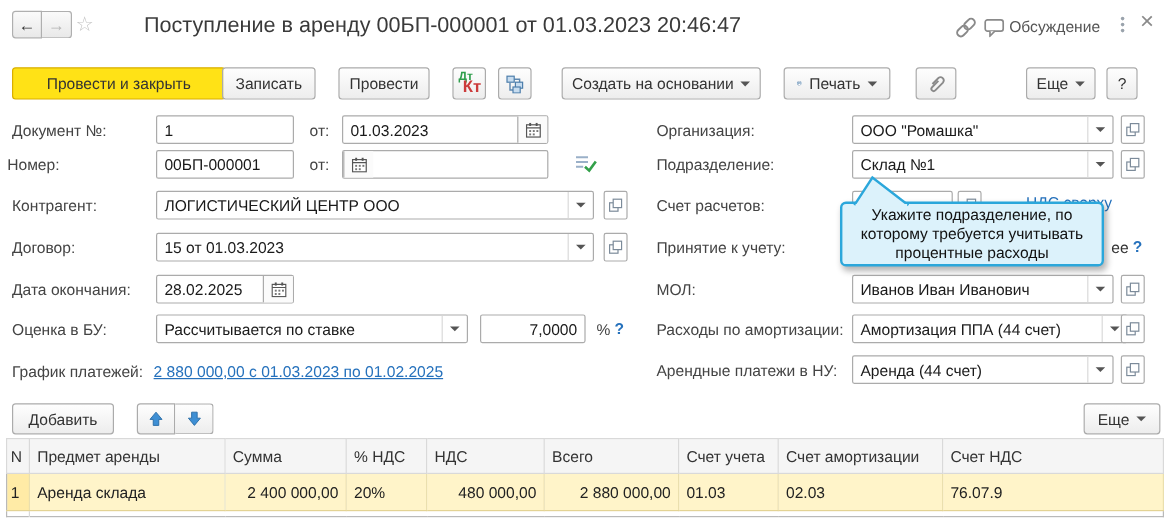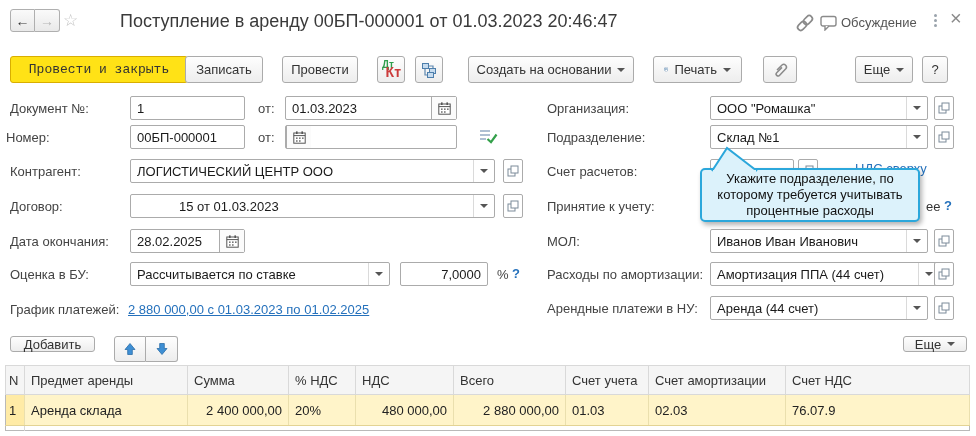--- a/index.html
+++ b/index.html
@@ -41,21 +41,21 @@
            display:flex;align-items:center;justify-content:center;box-sizing:border-box;}
   .lnk{position:absolute;color:#2571BC;white-space:nowrap;}
   .lnk.u{text-decoration:underline;}
   .help{position:absolute;color:#2571BC;font-weight:bold;}
   
   .tip{position:absolute;left:700px;top:168px;width:220px;height:54px;background:#DCF2FB;border:2px solid #2BA7DB;
        border-radius:5px;box-shadow:2px 3px 5px rgba(0,0,0,.3);box-sizing:border-box;z-index:10;
        display:flex;align-items:center;justify-content:center;text-align:center;color:#111;padding:2px 8px;line-height:1.25;}
   .tip-arrow{position:absolute;left:706px;top:146px;z-index:11;}
   
-  .gbtn{top:336px;height:16px;}
+  .gbtn{top:336px;height:26px;}
   .btn.gbtn{position:absolute;}
   .arrgrp{position:absolute;left:114px;top:336px;display:flex;}
   .arrbtn{width:32px;height:26px;border:1px solid #ABABAB;background:linear-gradient(#FEFEFE,#EDEDED);
           display:flex;align-items:center;justify-content:center;box-sizing:border-box;}
   .arrbtn.first{border-radius:3px 0 0 3px;}
   .arrbtn.last{border-radius:0 3px 3px 0;border-left:none;}
   
   table.grid{position:absolute;left:5px;top:365px;width:965px;border-collapse:collapse;table-layout:fixed;
              font-family:"Liberation Sans",sans-serif;font-size:13px;border:1px solid #B9B9B9;}
   .grid th{background:#F5F5F5;font-weight:normal;text-align:left;color:#333;padding:5px 6px;
@@ -99,21 +99,21 @@
     </svg>
   </div>
   <div class="disc-txt">Обсуждение</div>
   <div class="vdots">
       <i></i>
       <i></i>
       <i></i>
     </div>
   <div class="close-x">×</div>
 
-  <div class="btn yellow" style="left:10px;width:178px;font-family:Liberation Mono, monospace;">
+  <div class="btn yellow" style="left:10px;width:178px;">
     <span>Провести и закрыть</span>
   </div>
   <div class="btn" style="left:185px;width:78px;">
     <span>Записать</span>
   </div>
   <div class="btn" style="left:282px;width:76px;">
     <span>Провести</span>
   </div>
   <div class="btn icononly" style="left:377px;width:28px;">
     <div class="dtkt">
@@ -215,21 +215,21 @@
       </span>
   </div>
   <div class="openbtn" style="left:503px;top:159px;">
     <svg width="12" height="12" viewBox="0 0 12 12">
       <rect x="1" y="4" width="7" height="7" fill="#fff" stroke="#7C8B9A"></rect>
       <rect x="4" y="1" width="7" height="7" fill="#fff" stroke="#7C8B9A"></rect>
     </svg>
   </div>
 
   <div class="lbl" style="left:10px;top:199px;">Договор:</div>
-  <div class="fld" style="left:130px;top:194px;width:365px;padding-left:42px;">
+  <div class="fld" style="left:130px;top:194px;width:365px;">
     <span class="ftxt">15 от 01.03.2023</span>
     <span class="czone">
         <span class="caret"></span>
       </span>
   </div>
   <div class="openbtn" style="left:503px;top:194px;">
     <svg width="12" height="12" viewBox="0 0 12 12">
       <rect x="1" y="4" width="7" height="7" fill="#fff" stroke="#7C8B9A"></rect>
       <rect x="4" y="1" width="7" height="7" fill="#fff" stroke="#7C8B9A"></rect>
     </svg>

